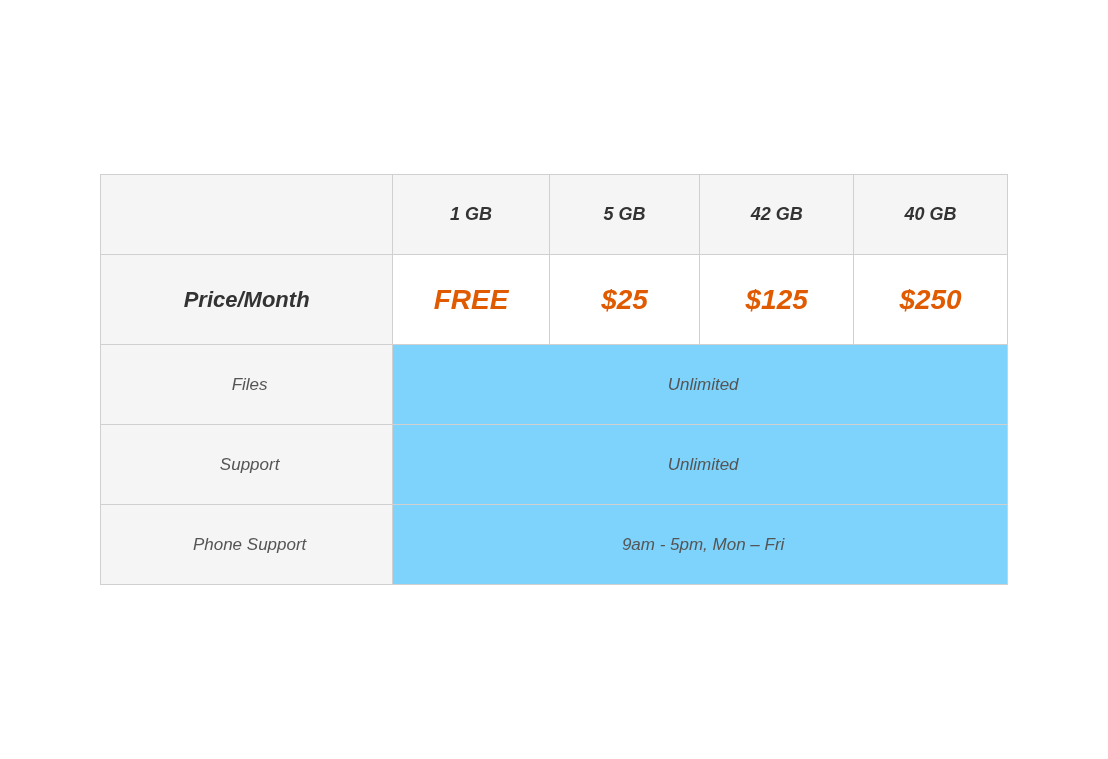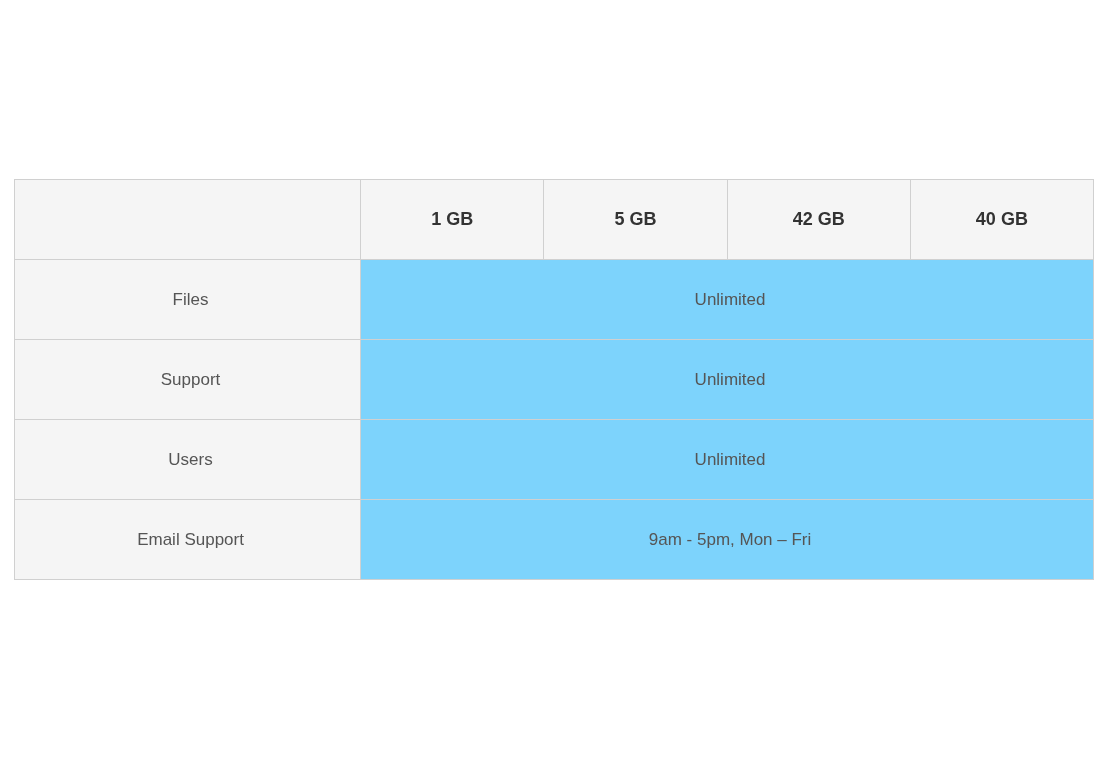--- a/index.html
+++ b/index.html
@@ -12,23 +12,24 @@
       background: #fff;
       font-family: Arial, Helvetica, sans-serif;
       display: flex;
       justify-content: center;
       align-items: center;
       min-height: 759px;
       width: 1108px;
     }
 
     .pricing-table {
-      width: 1080px;
+      width: 908px;
       border-collapse: collapse;
       border: 1px solid #d0d0d0;
+      font-style: italic;
     }
 
     .pricing-table th,
     .pricing-table td {
       border: 1px solid #d0d0d0;
       text-align: center;
       padding: 0;
     }
 
     
@@ -121,36 +122,39 @@
       <th></th>
       <th>1 GB</th>
       <th>5 GB</th>
       <th>42 GB</th>
       <th>40 GB</th>
     </tr>
   </thead>
 
   <tbody>
 
+    <tr class="price-row">
+      <td>Price/Month</td>
+      <td>FREE</td>
+      <td>$25</td>
+      <td>$125</td>
+      <td>$250</td>
+    </tr>
 
     <tr class="feature-row">
       <td>Files</td>
       <td class="value-cell colspan-cell" colspan="4">Unlimited</td>
     </tr>
 
     <tr class="feature-row">
       <td>Support</td>
       <td class="value-cell colspan-cell" colspan="4">Unlimited</td>
     </tr>
 
-    <tr class="feature-row">
-      <td>Users</td>
-      <td class="value-cell colspan-cell" colspan="4">Unlimited</td>
-    </tr>
-
 
 
     <tr class="feature-row">
-      <td>Email Support</td>
+      <td>Phone Support</td>
       <td class="value-cell colspan-cell" colspan="4">9am - 5pm, Mon – Fri</td>
     </tr>
+
   </tbody>
 </table>
 
 </body></html>

